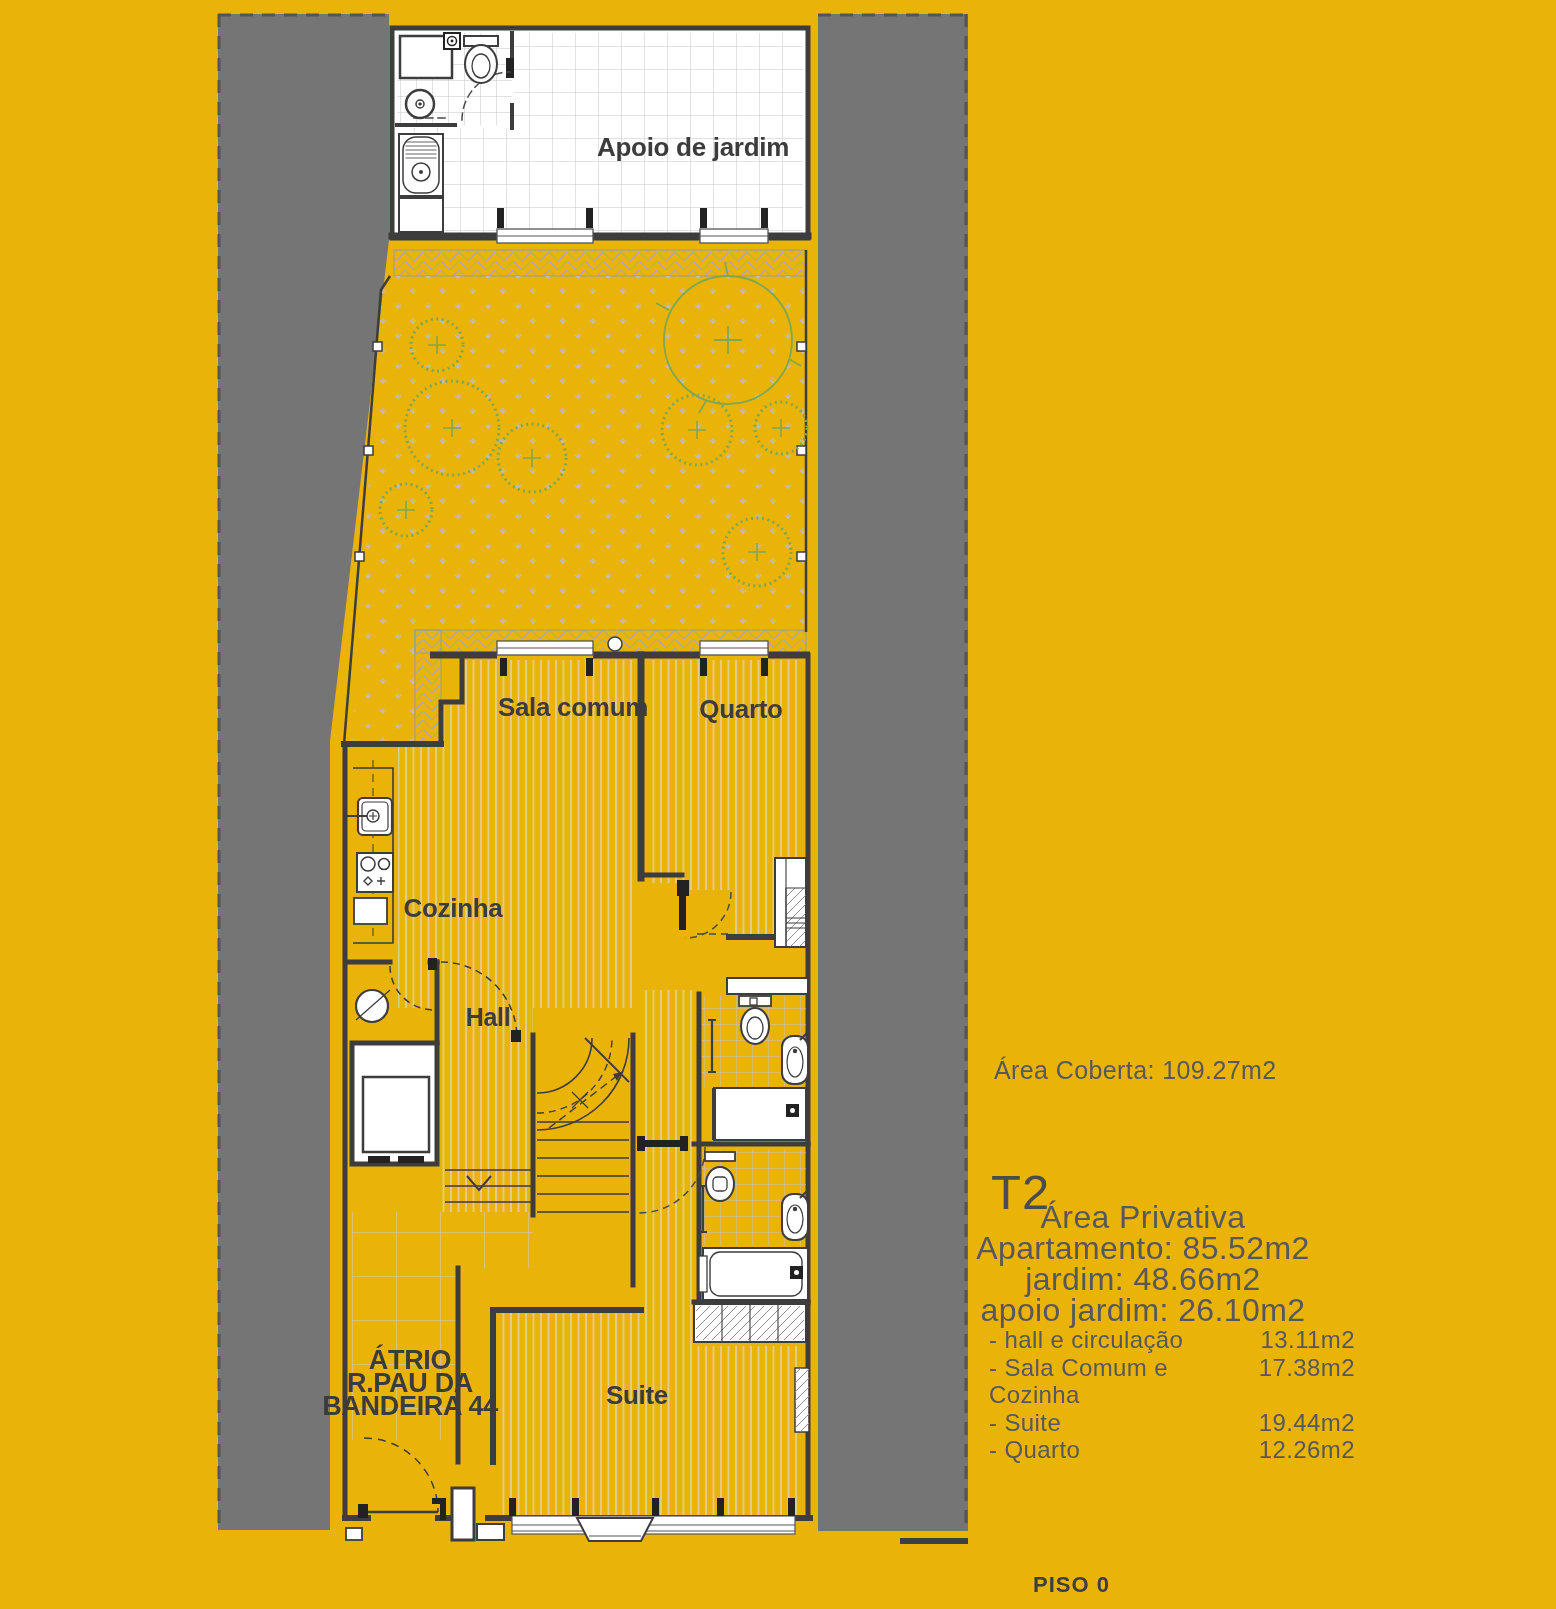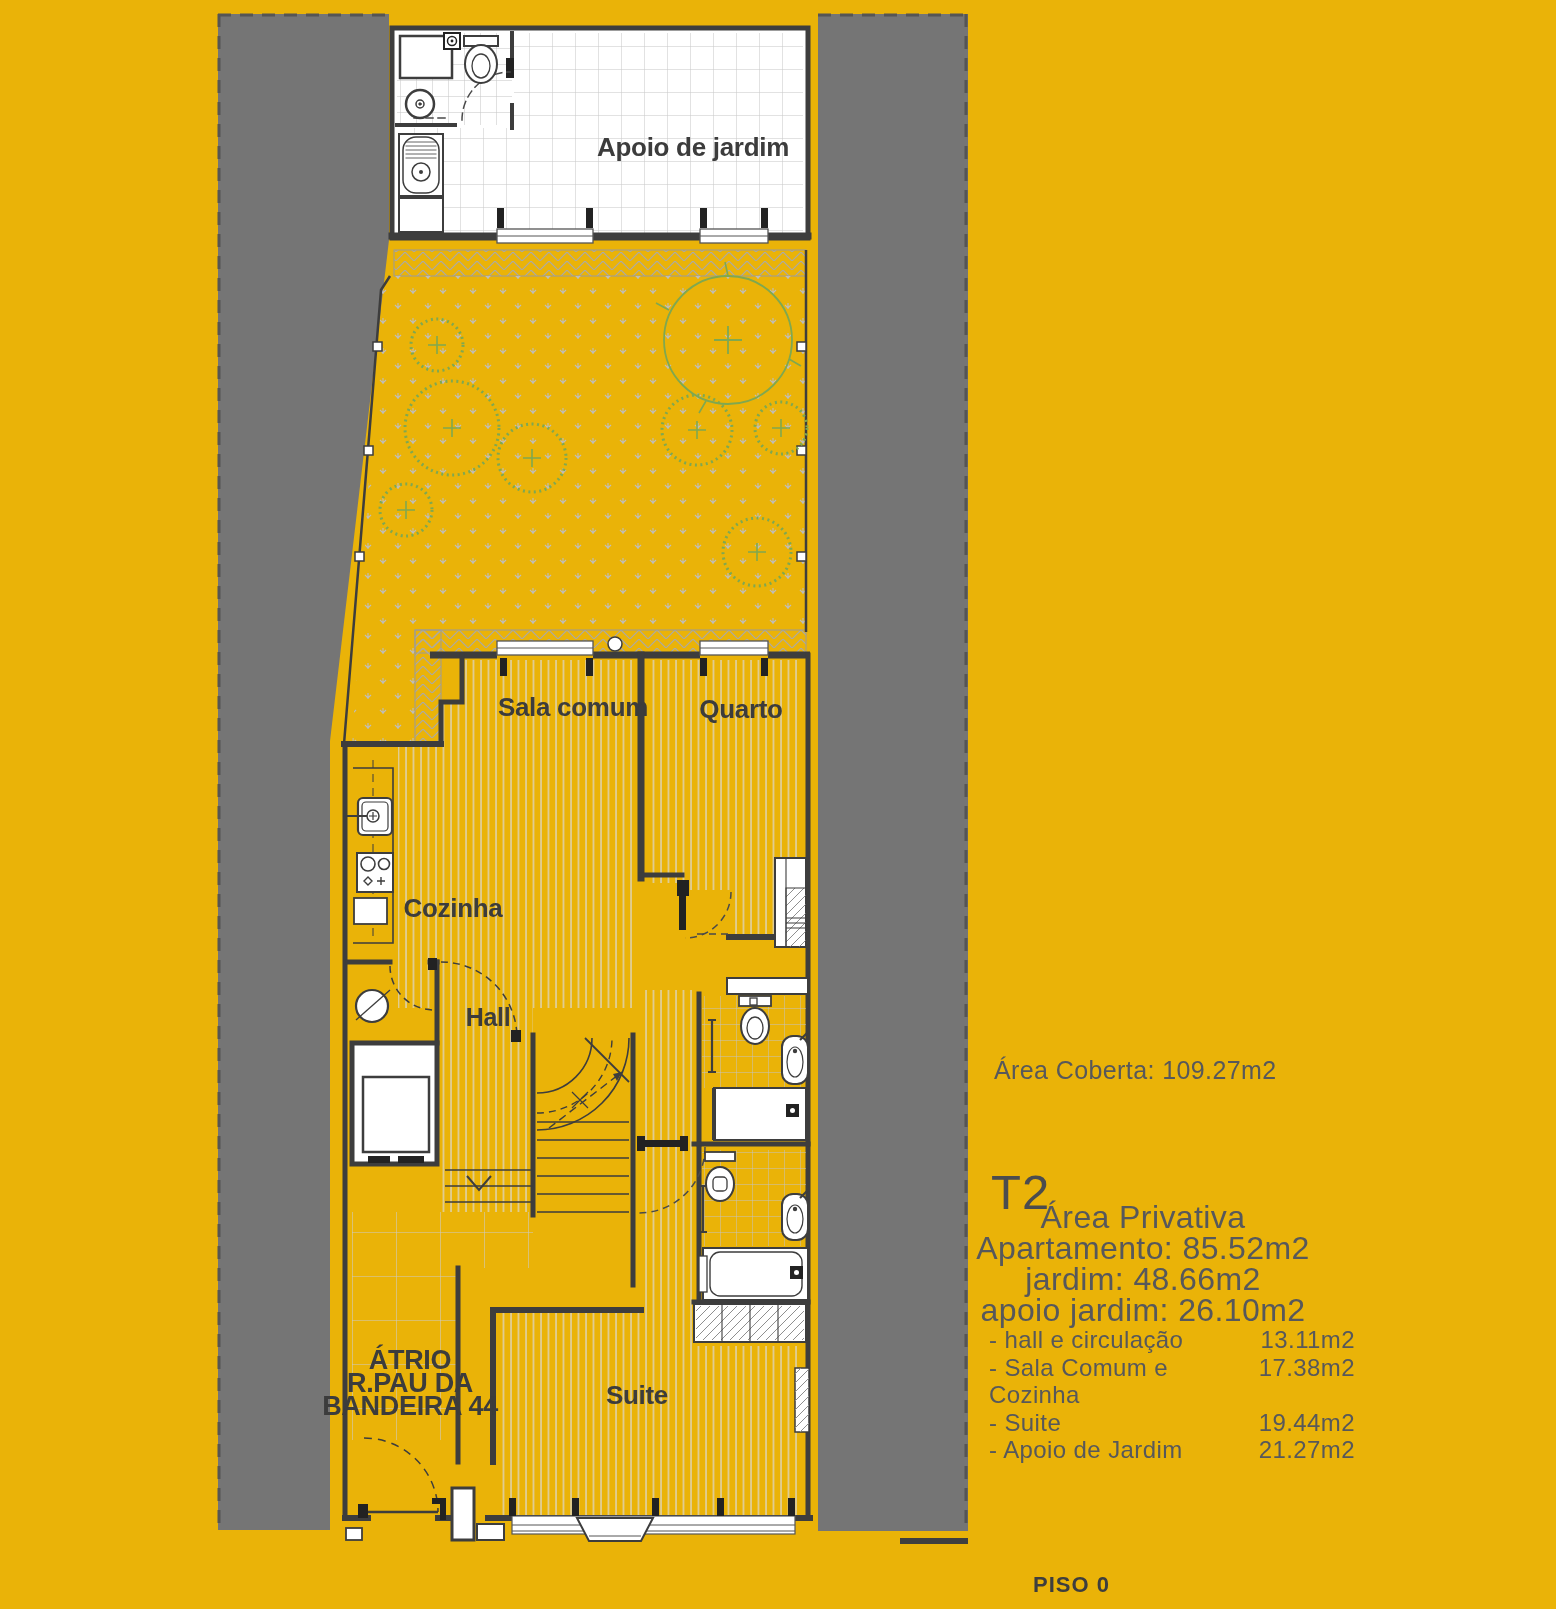--- a/index.html
+++ b/index.html
@@ -371,20 +371,20 @@
     </div>
     <div class="room-row">
       <span>- Sala Comum e Cozinha</span>
       <span class="val">17.38m2</span>
     </div>
     <div class="room-row">
       <span>- Suite</span>
       <span class="val">19.44m2</span>
     </div>
     <div class="room-row">
-      <span>- Apoio de Jardim</span>
-      <span class="val">21.27m2</span>
+      <span>- Quarto</span>
+      <span class="val">12.26m2</span>
     </div>
   </div>
   <div class="panel-item piso">PISO 0</div>
 </div>
 
 </div>
 
 </body></html>

